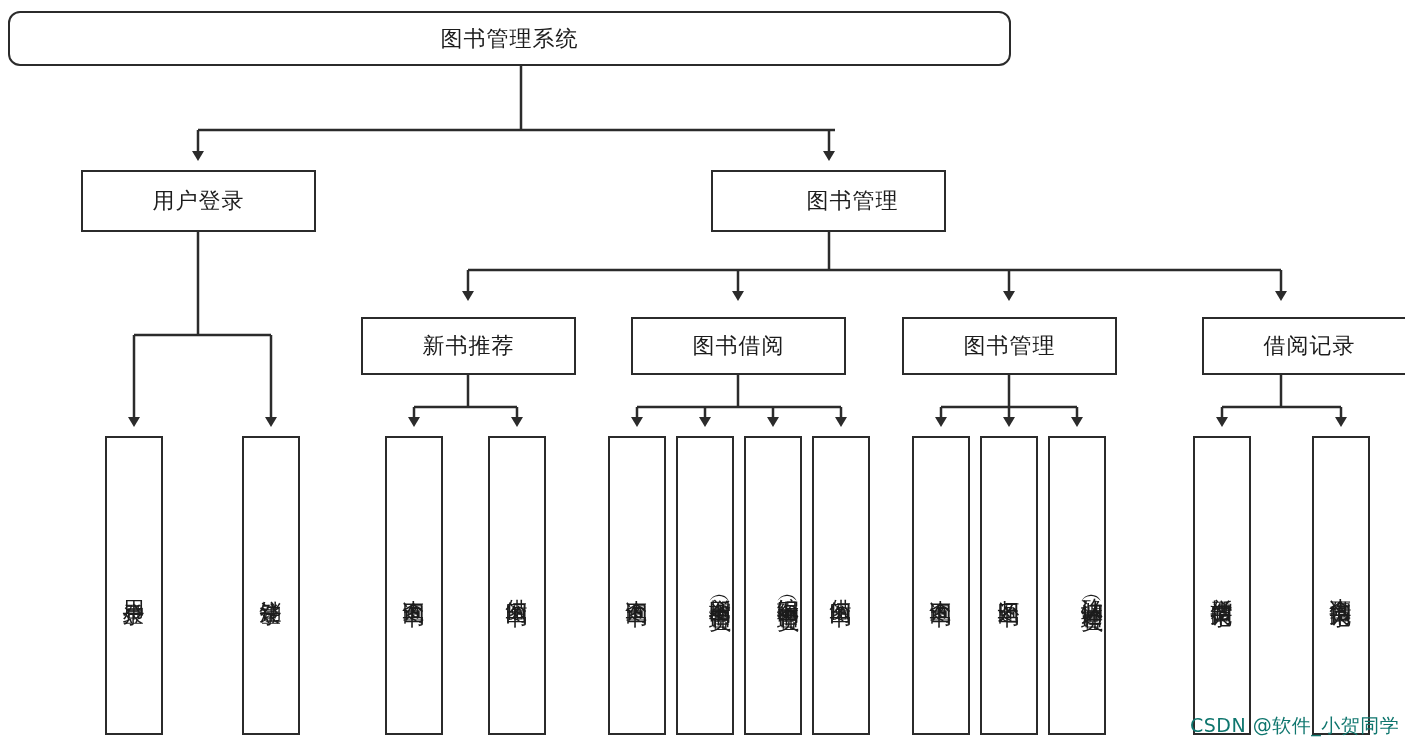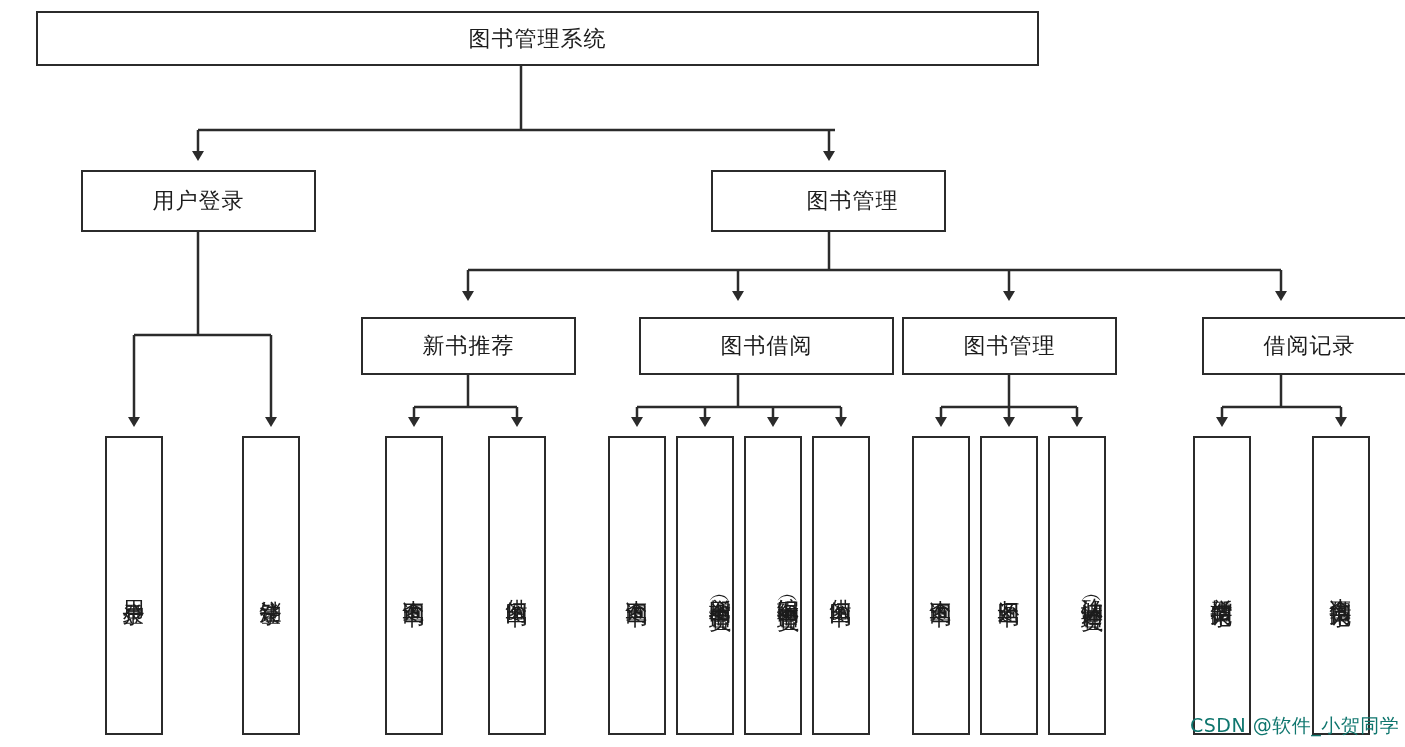--- a/index.html
+++ b/index.html
@@ -113,35 +113,35 @@
       <path d="M1009,407 L1009,418" marker-end="url(#arrow)"></path>
       <path d="M1077,407 L1077,418" marker-end="url(#arrow)"></path>
 
       <path d="M1281,375 L1281,407"></path>
       <path d="M1222,407 L1341,407"></path>
       <path d="M1222,407 L1222,418" marker-end="url(#arrow)"></path>
       <path d="M1341,407 L1341,418" marker-end="url(#arrow)"></path>
     </g>
   </svg>
 
-  <div class="node horiz" style="left:36px; top:11px; width:1003px; height:55px;">
+  <div class="node horiz" style="left:8px; top:11px; width:1003px; height:55px;border-radius:12px;">
     <span class="node-text">图书管理系统</span>
   </div>
 
   <div class="node horiz" style="left:81px; top:170px; width:235px; height:62px;">
     <span class="node-text">用户登录</span>
   </div>
   <div class="node horiz" style="left:711px; top:170px; width:235px; height:62px;padding-left:48px;">
     <span class="node-text">图书管理</span>
   </div>
 
   <div class="node horiz" style="left:361px; top:317px; width:215px; height:58px;">
     <span class="node-text">新书推荐</span>
   </div>
-  <div class="node horiz" style="left:631px; top:317px; width:255px; height:58px;margin-left:8px;">
+  <div class="node horiz" style="left:631px; top:317px; width:215px; height:58px;">
     <span class="node-text">图书借阅</span>
   </div>
   <div class="node horiz" style="left:902px; top:317px; width:215px; height:58px;">
     <span class="node-text">图书管理</span>
   </div>
   <div class="node horiz" style="left:1174px; top:317px; width:215px; height:58px;margin-left:28px;">
     <span class="node-text">借阅记录</span>
   </div>
 
   <div class="node vert mid" style="left:105px; top:436px; width:58px; height:299px;">

